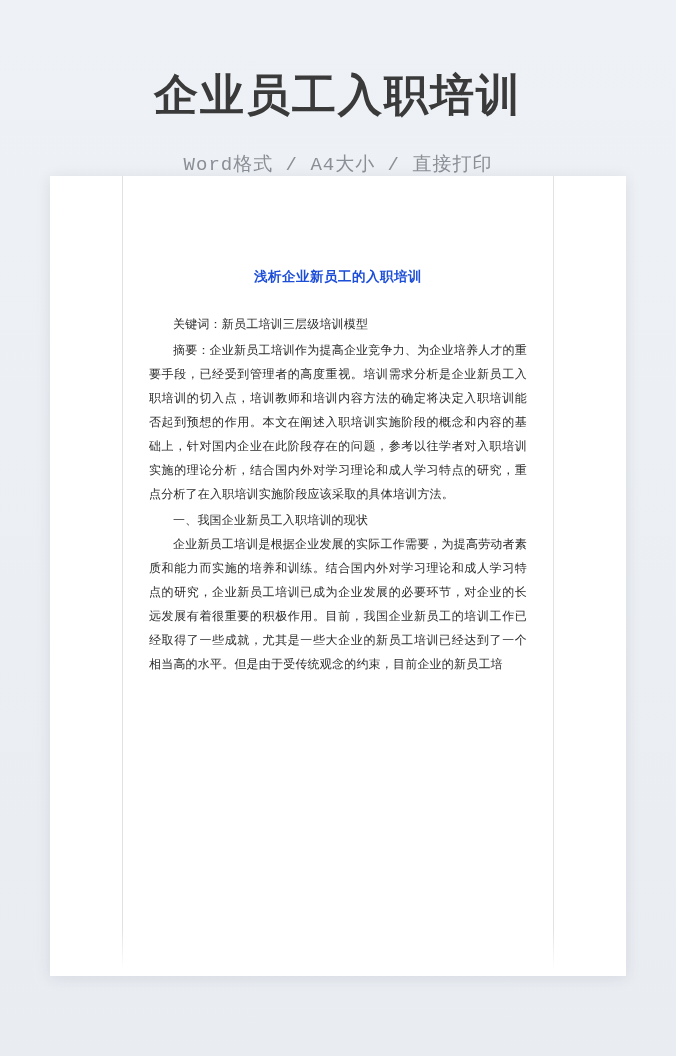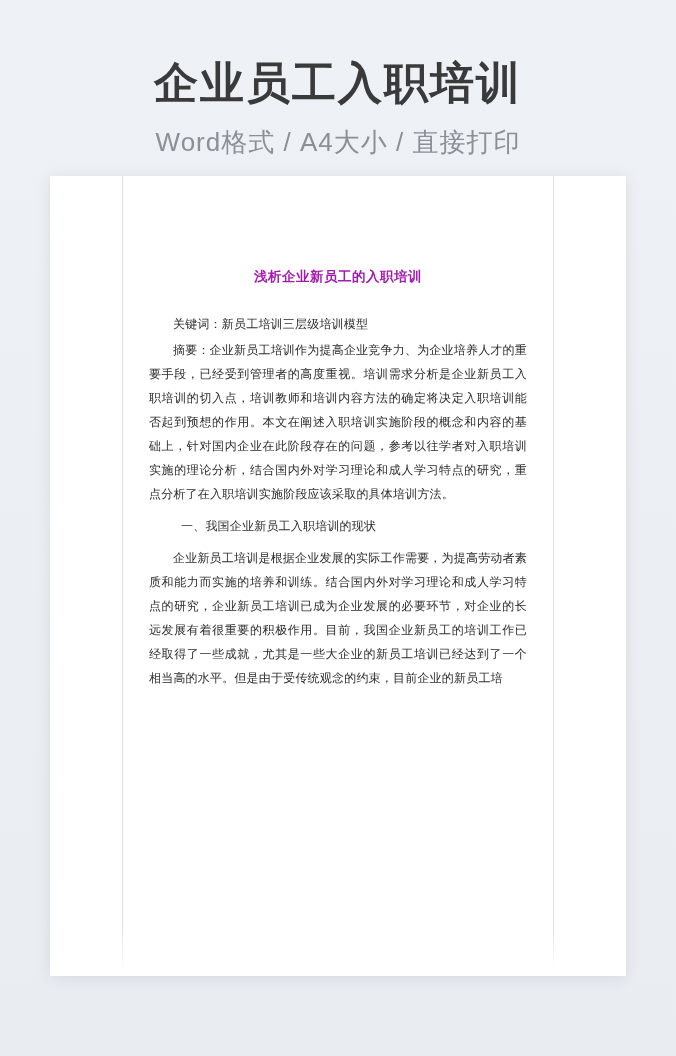--- a/index.html
+++ b/index.html
@@ -23,28 +23,29 @@
   .promo-header {
     padding-top: 58px;
     text-align: center;
   }
   .promo-title {
     font-size: 44px;
     font-weight: bold;
     color: #3a3a3a;
     letter-spacing: 2px;
     line-height: 1.15;
-    margin: 0;
+    margin: 12px;
   }
   .promo-sub {
-    margin-top: 16px;
-    font-size: 26px;
+    margin-top: 30px;
+    font-size: 19px;
     color: #8b8f96;
     letter-spacing: 1px;
     font-weight: normal;
+    font-family: Liberation Mono, monospace;
   }
   .doc-shell {
     position: absolute;
     left: 50px;
     top: 176px;
     width: 576px;
     height: 800px;
     background: #ffffff;
     box-shadow: 0 2px 14px rgba(40,50,70,0.10);
     overflow: hidden;
@@ -59,41 +60,41 @@
     border-left: 1px solid #e2e2e2;
     border-right: 1px solid #e2e2e2;
     box-sizing: border-box;
     padding: 0 26px;
   }
   .doc-title {
     margin-top: 92px;
     text-align: center;
     font-size: 13.5px;
     font-weight: bold;
-    color: #a21caf;
+    color: #1d4ed8;
     letter-spacing: 0.5px;
   }
   .doc-body {
     margin-top: 26px;
   }
   .para {
     font-size: 12px;
     color: #2b2b2b;
     line-height: 2.0;
     text-align: justify;
     text-indent: 2em;
     margin: 0 0 2px 0;
     letter-spacing: 0.2px;
   }
   .heading {
     font-size: 12px;
     color: #2b2b2b;
     line-height: 2.0;
     text-indent: 2em;
-    margin: 8px;
+    margin: 0;
     letter-spacing: 0.2px;
   }
   .doc-fade {
     position: absolute;
     left: 0;
     bottom: 0;
     width: 100%;
     height: 46px;
     background: linear-gradient(180deg, rgba(255,255,255,0) 0%, #ffffff 85%);
     pointer-events: none;

